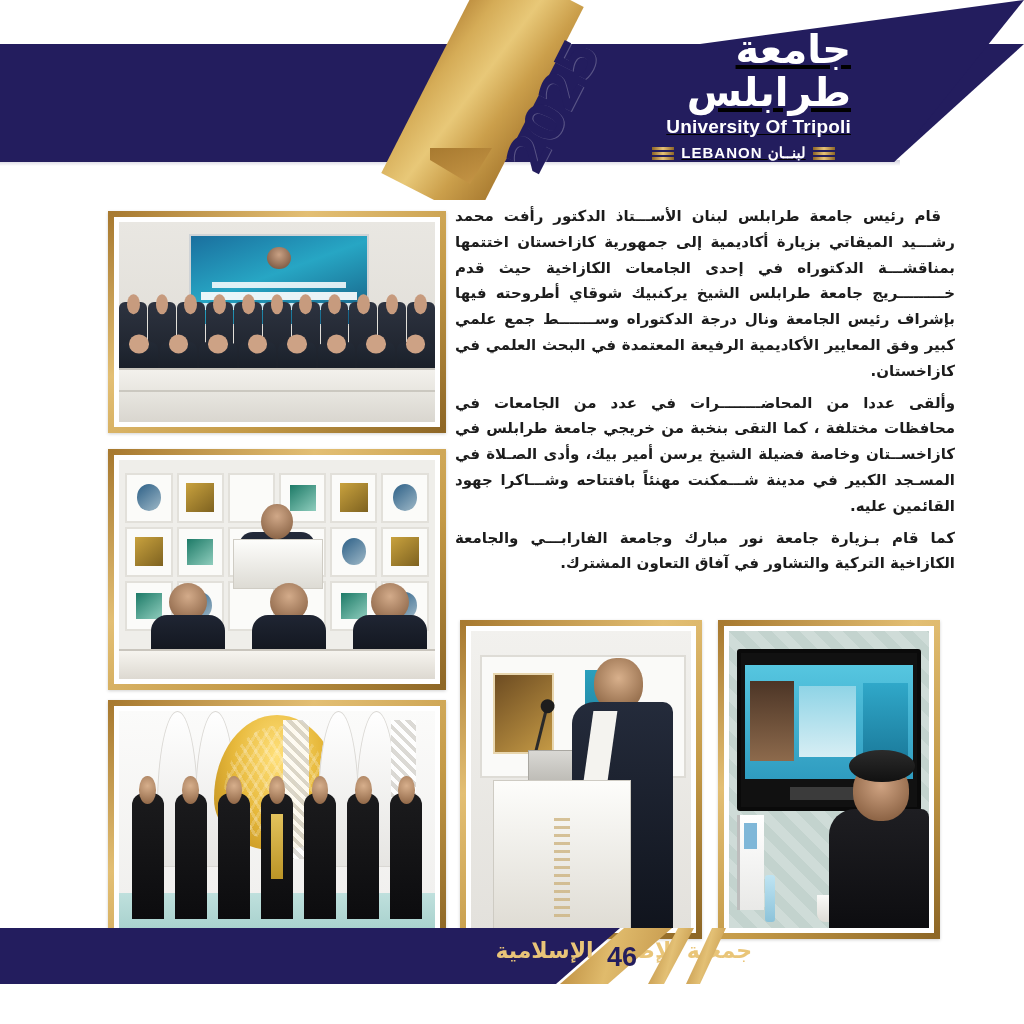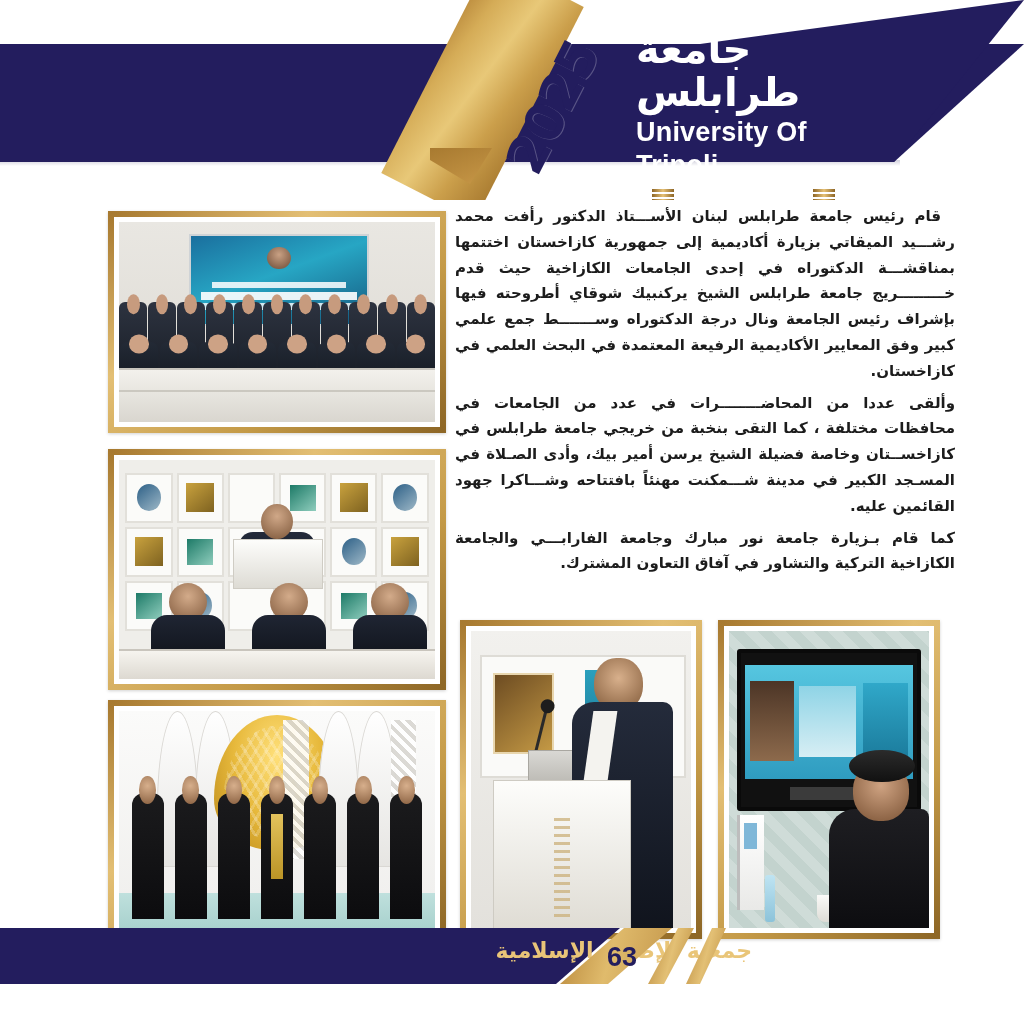--- a/index.html
+++ b/index.html
@@ -50,28 +50,28 @@
   }
 
   .page-title{
     position:absolute;right:565px;top:72px;
     color:#f0c472;font-size:34px;font-weight:700;
     letter-spacing:.5px;direction:rtl;
     font-family:"DejaVu Sans","Liberation Sans",sans-serif;
   }
 
   
-  .logo{position:absolute;left:636px;top:28px;width:215px;text-align:left;direction:rtl;}
+  .logo{position:absolute;left:636px;top:28px;width:215px;text-align:right;direction:rtl;text-decoration:underline;}
   .logo-ar{
     color:#ffffff;font-size:40px;font-weight:700;line-height:1.08;
     letter-spacing:-1px;
     font-family:"DejaVu Sans","Liberation Sans",sans-serif;
   }
   .logo-en{
-    color:#ffffff;font-size:27px;font-weight:700;line-height:1.2;
+    color:#ffffff;font-size:19px;font-weight:700;line-height:1.2;
     margin-top:2px;direction:ltr;letter-spacing:.2px;
     font-family:"Liberation Sans",sans-serif;
   }
   .logo-sub{
     margin-top:5px;display:flex;align-items:center;justify-content:center;gap:7px;
     direction:ltr;
   }
   .bars{display:inline-flex;flex-direction:column;gap:2px;}
   .bars i{display:block;width:22px;height:3px;
     background:linear-gradient(90deg,#8d6526,#e6c176,#8d6526);}
@@ -447,16 +447,16 @@
       <div class="man-head"></div>
       <div class="turban"></div>
     </div>
   </div>
 </div>
 
 <div class="footer">
   <div class="footer-band"></div>
   <div class="footer-logo">جمعية الإصلاح الإسلامية</div>
   <div class="page-chip"></div>
-  <div class="page-num">63</div>
+  <div class="page-num">46</div>
   <div class="stripe s1"></div>
   <div class="stripe s2"></div>
 </div>
 
 </body></html>

